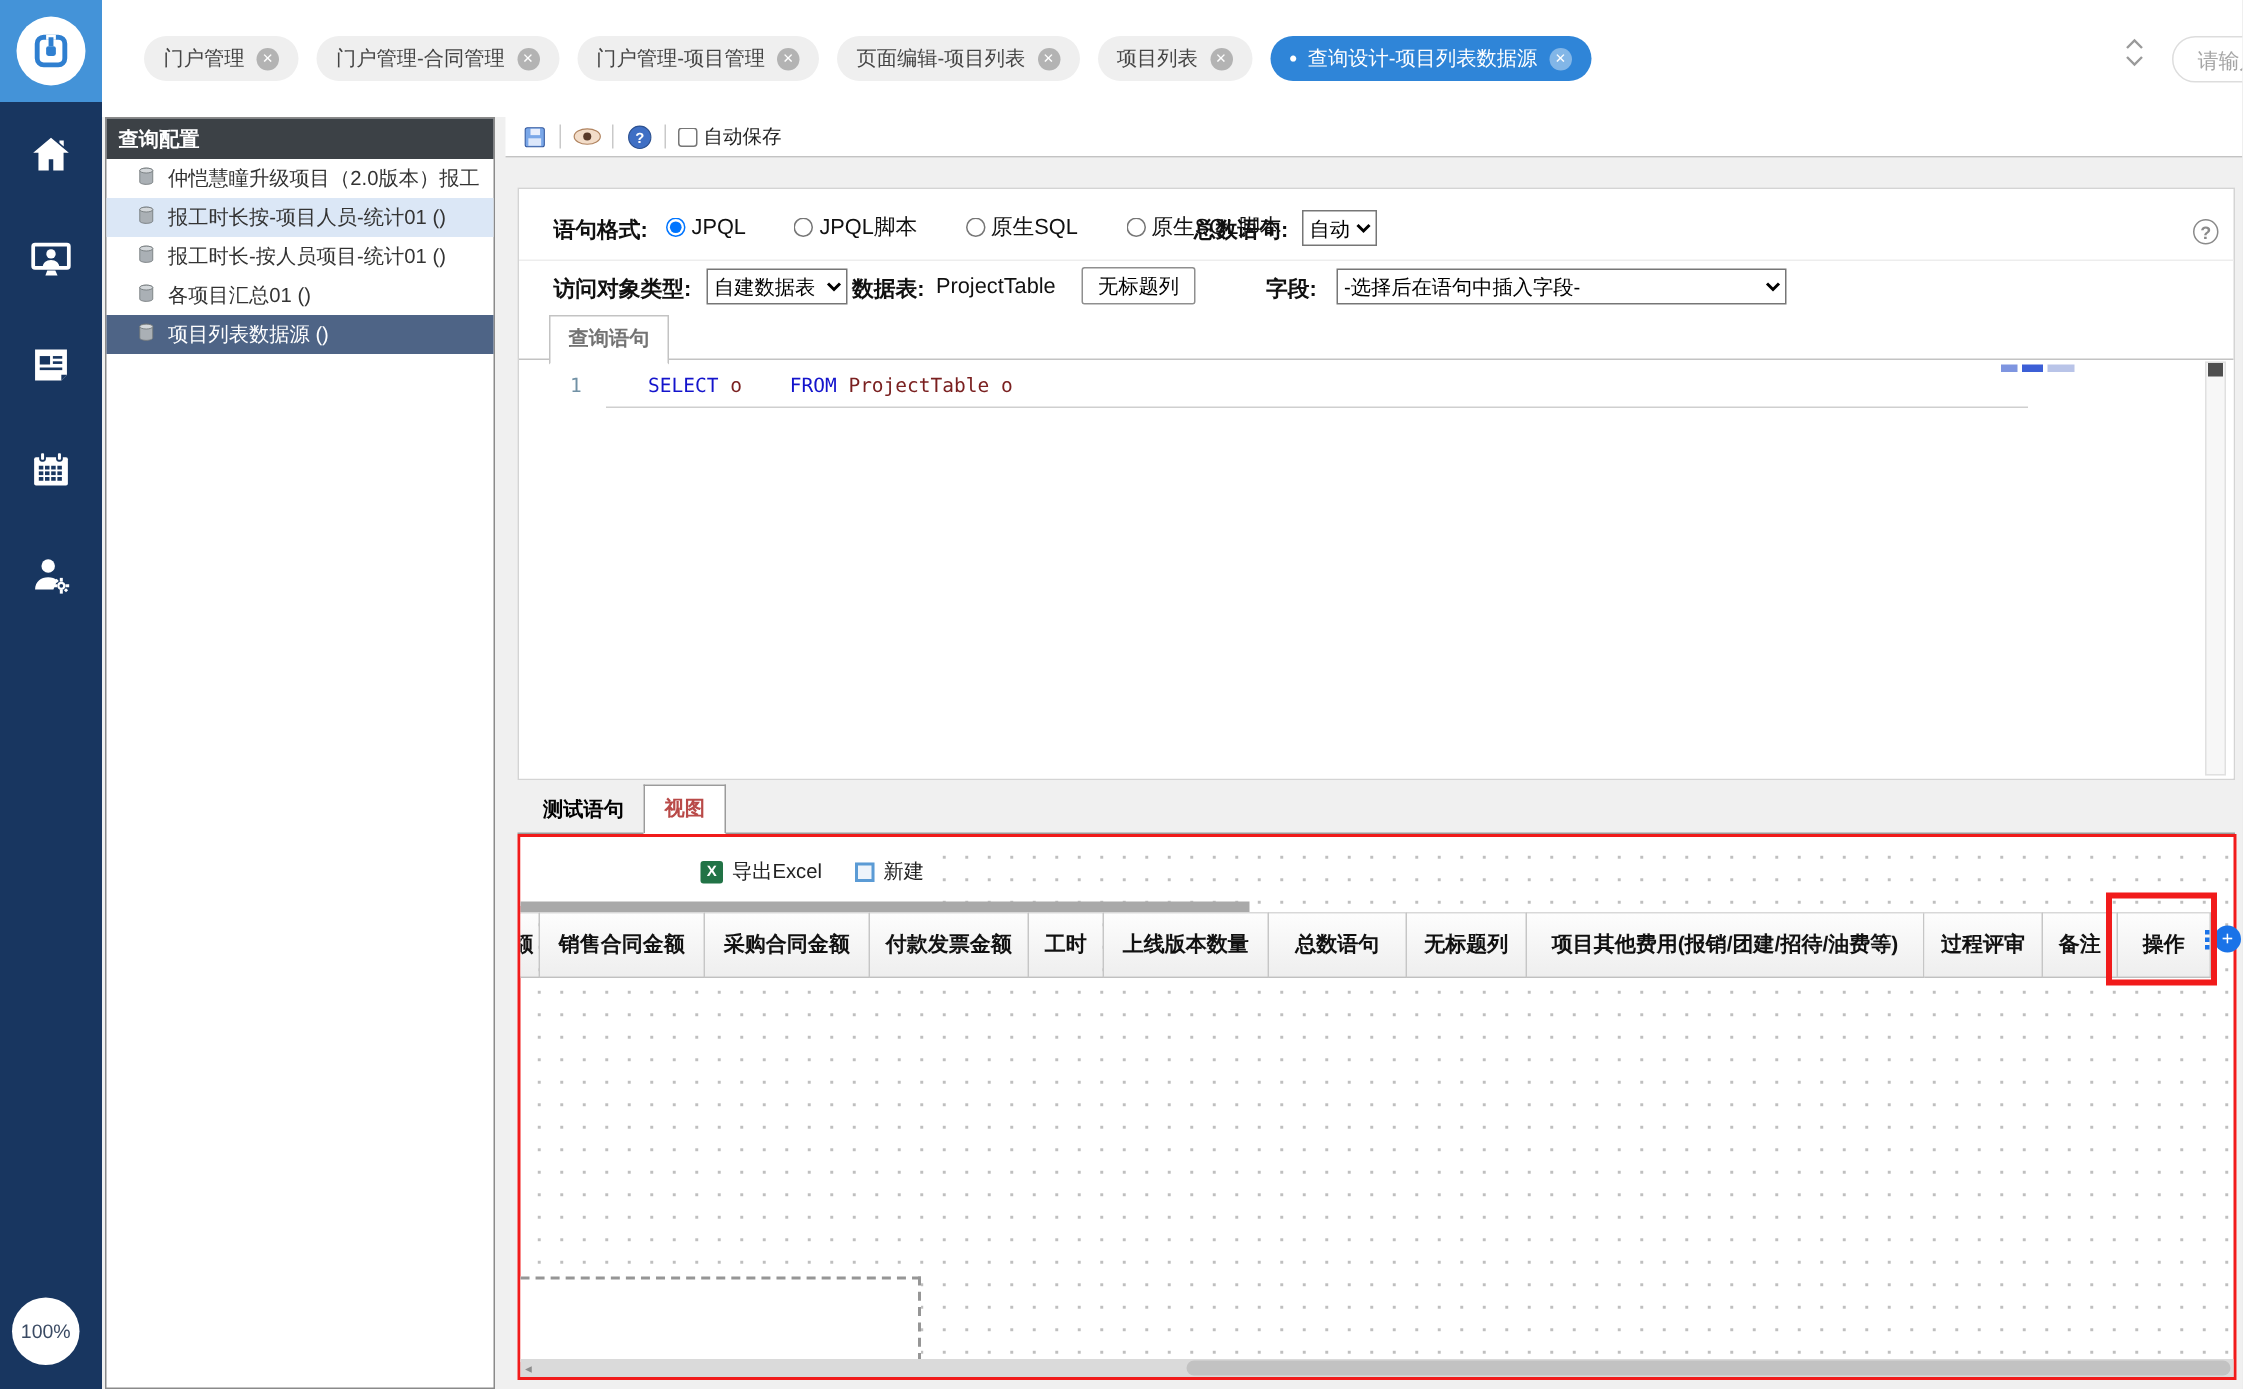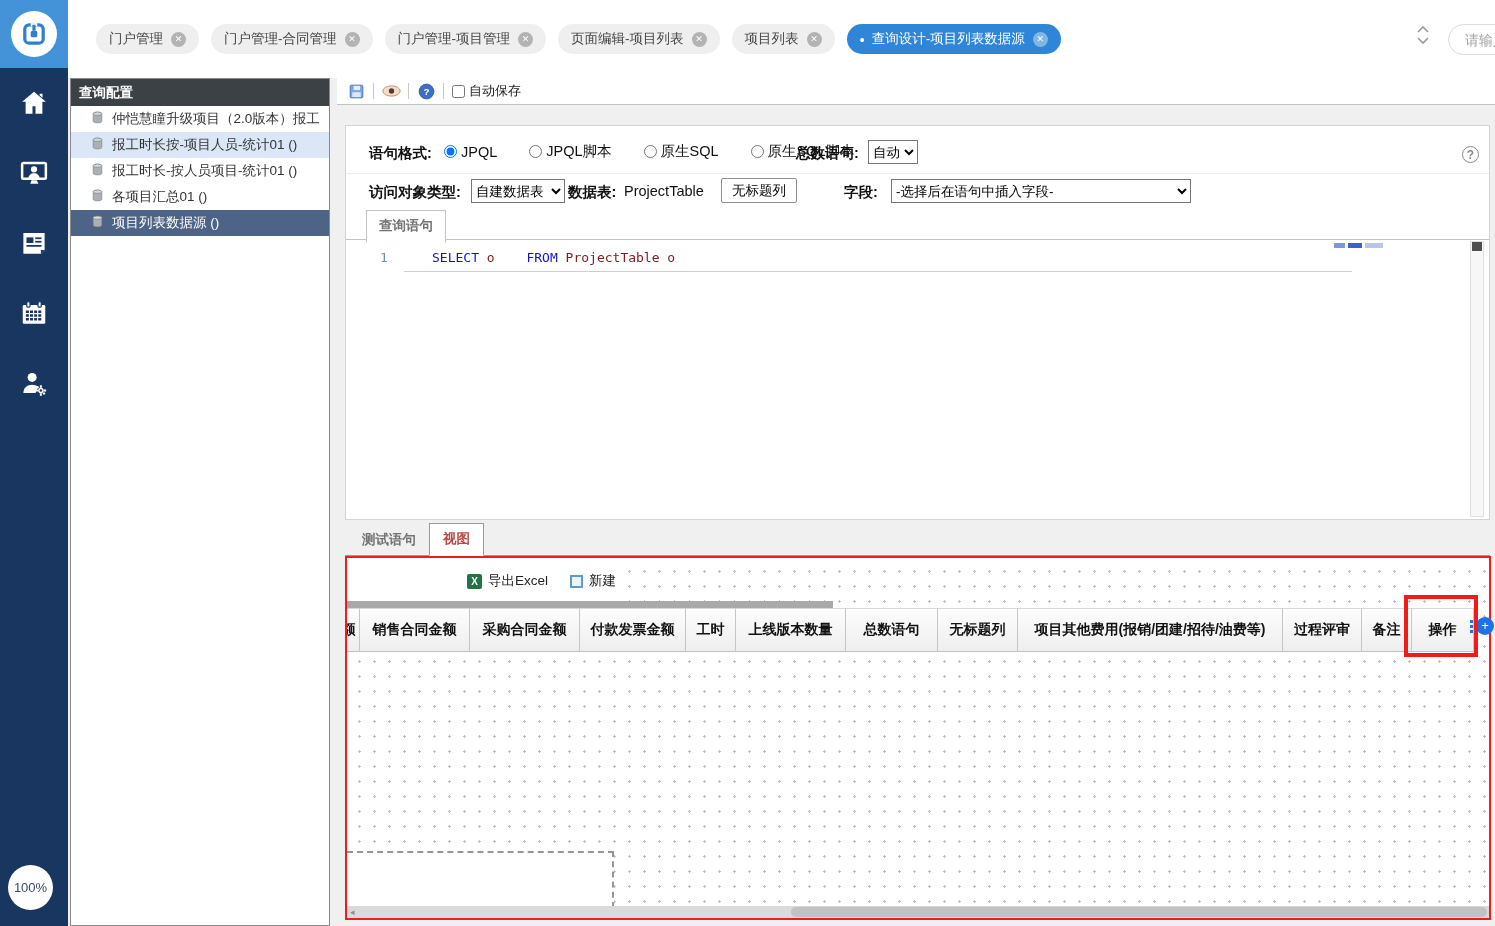--- a/index.html
+++ b/index.html
@@ -65,21 +65,21 @@
   .cur-underline { position:absolute; left:58px; top:31px; width:948px; border-bottom:1px solid #cfcfcf; }
   .minimap { position:absolute; right:106px; top:3px; display:flex; gap:3px; }
   .minimap i { display:block; width:11px; height:5px; background:#7e95e0; }
   .minimap i:nth-child(2){ background:#3c5fd6; width:14px; }
   .minimap i:nth-child(3){ background:#b9c4e8; width:18px; }
   .vscroll { position:absolute; right:5px; top:1px; width:14px; height:276px; background:#f7f7f7; border:1px solid #e0e0e0; cursor:pointer; }
   .vscroll .thumb { position:absolute; left:1px; top:0; width:10px; height:9px; background:#4f4f4f; }
 
   
   .bottom-tabs { position:absolute; left:15px; top:447px; width:1145px; height:31px; border-bottom:1px solid #9b9b9b; display:flex; align-items:flex-end; padding-left:4px; }
-  .btab { padding:6px 13px 7px; font-size:13.5px; font-weight:bold; color:#737373; cursor:pointer; margin-bottom:-1px; }
+  .btab { padding:6px 13px 7px; font-size:13.5px; font-weight:bold; color:#000000; cursor:pointer; margin-bottom:-1px; }
   .btab.active { background:#fff; border:1px solid #9b9b9b; border-bottom:1px solid #fff; color:#b94a48; }
 
   
   .view-area { position:absolute; left:15px; top:478px; width:1146px; height:364px; border:2px solid #f11b1b;
     background-color:#fff;
     background-image:radial-gradient(#bfbfbf 1.1px, transparent 1.25px);
     background-size:15px 15px; background-position:5px 6px; }
   .wbox-top { position:absolute; left:0; top:0; width:281px; height:46px; background:#fff; display:flex; align-items:center; justify-content:flex-end; gap:22px; padding-right:12px; z-index:1; }
   .vbtn { display:flex; align-items:center; gap:6px; font-size:13.5px; color:#222; cursor:pointer; white-space:nowrap; }
   .xlicon { width:15px; height:15px; background:#217346; color:#fff; font-size:10px; font-weight:bold; display:flex; align-items:center; justify-content:center; border-radius:2px; }

